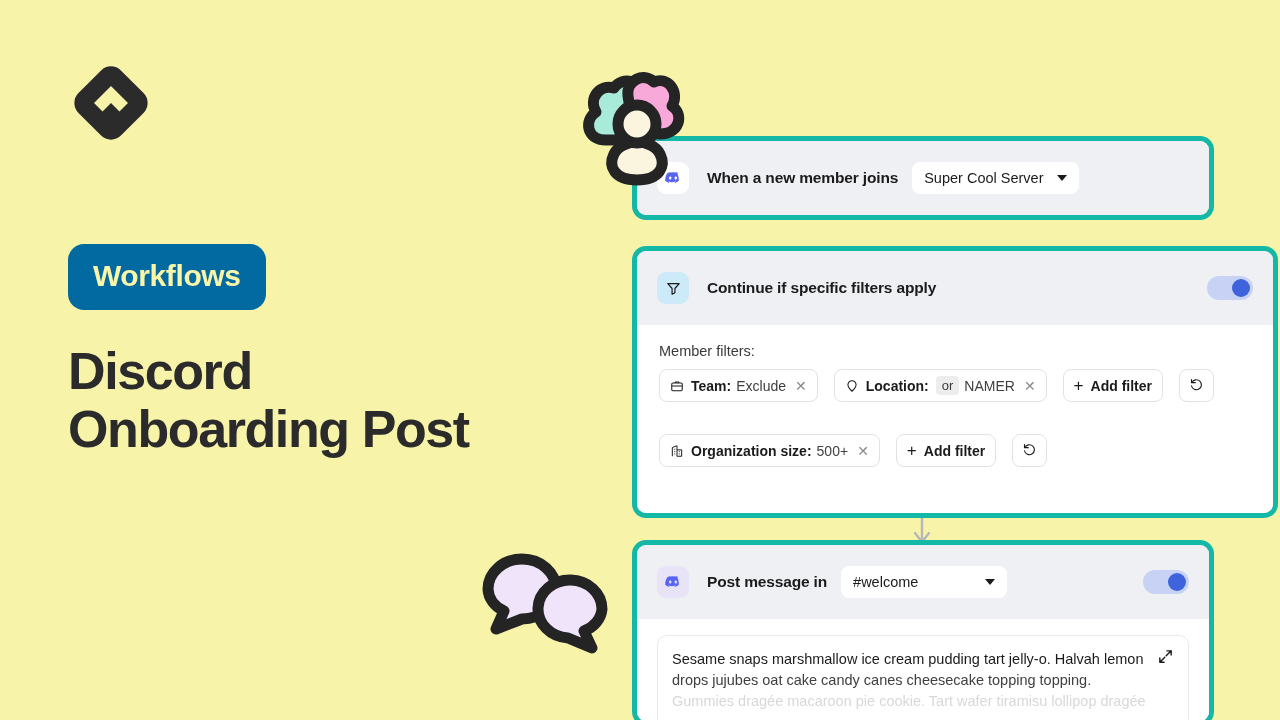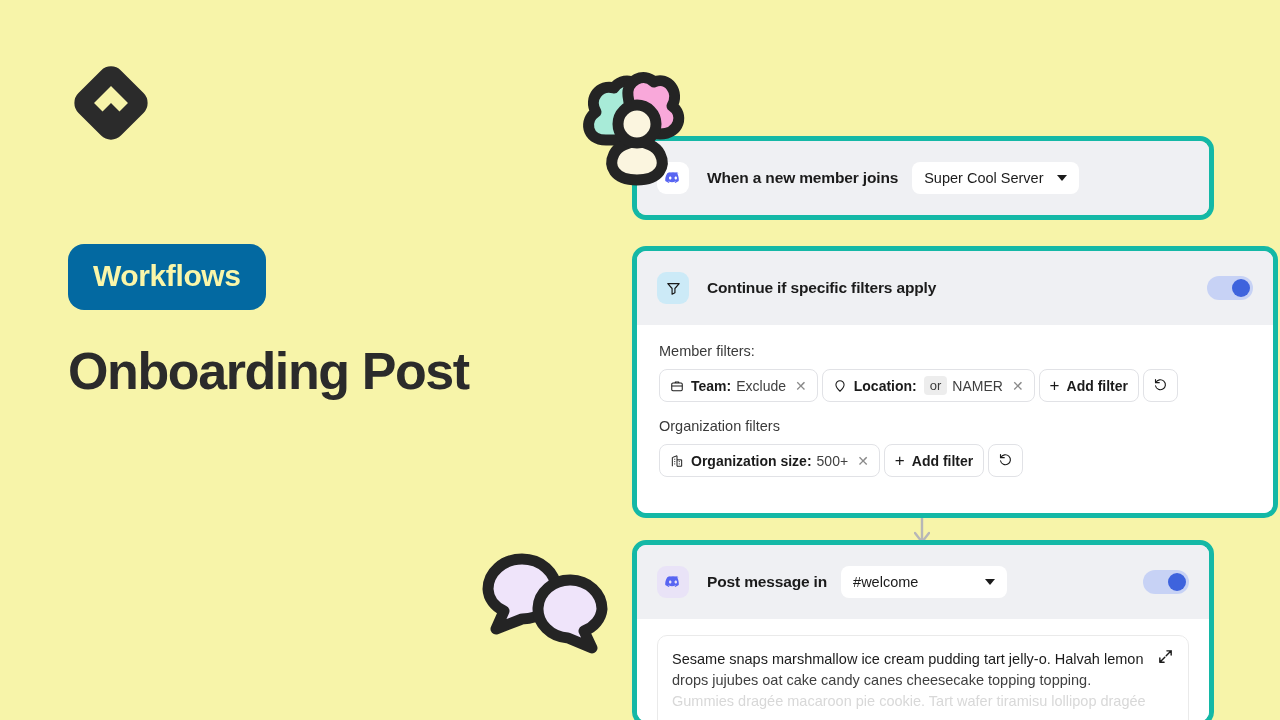--- a/index.html
+++ b/index.html
@@ -168,22 +168,22 @@
     box-sizing: border-box;
   }
   .section-label {
     font-size: 14.5px;
     color: #3A3A3A;
     margin-bottom: 10px;
   }
   .chip-row {
     display: flex;
     align-items: center;
-    gap: 4px;
-    margin-bottom: 16px;
+    gap: 16px;
+    margin-bottom: 32px;
   }
   .chip {
     display: flex;
     align-items: center;
     height: 33px;
     border: 1px solid #E1E2E6;
     border-radius: 8px;
     background: #FFFFFF;
     padding: 0 10px;
     box-sizing: border-box;
@@ -268,20 +268,21 @@
         <g transform="rotate(45 43 43)">
           <rect x="13" y="13" width="60" height="60" rx="14" fill="#2B2B2B"></rect>
           <path d="M31 31 H55 V43 H43 V55 H31 Z" fill="#F7F4A9"></path>
         </g>
       </svg>
     </div>
 
     <div class="badge">Workflows</div>
 
     <div class="headline">
+      <div>Discord</div>
       <div>Onboarding Post</div>
     </div>
   </div>
 
   <div class="art-people">
     <svg viewBox="0 0 126 126" width="126" height="126">
       <g stroke="#242424" stroke-width="11" stroke-linejoin="round" stroke-linecap="round">
         <path d="M32 78 C12 78 10 58 22 50 C14 36 26 22 40 26 C48 14 68 18 68 34 C68 58 56 78 40 78 Z" fill="#A8EBD8"></path>
         <path d="M86 72 C106 72 110 52 98 44 C106 30 94 14 80 20 C70 10 52 18 54 34 C56 56 70 72 86 72 Z" fill="#F9A8DA"></path>
         <path d="M63 118 C40 118 34 104 40 92 C44 84 54 80 63 80 C72 80 82 84 86 92 C92 104 86 118 63 118 Z" fill="#FBF5DF"></path>
@@ -369,21 +370,20 @@
 
         <div class="chip reset">
           <span>
             <svg viewBox="0 0 24 24" width="15" height="15" fill="none" stroke="#1B1B1B" stroke-width="1.8" stroke-linecap="round" stroke-linejoin="round">
               <path d="M4 9h6M4 9V4M4.6 9a8 8 0 1 1-.6 5"></path>
             </svg>
           </span>
         </div>
       </div>
 
-      <div class="section-label">Organization filters</div>
       <div class="chip-row">
 
         <div class="chip">
           <span class="gly">
             <svg viewBox="0 0 24 24" width="14" height="14" fill="none" stroke="#1B1B1B" stroke-width="1.7" stroke-linejoin="round">
               <path d="M4 21V6l8-3v18M12 21h8V10h-8"></path>
                 <path d="M7 9h2M7 13h2M7 17h2M15 13h2M15 17h2" stroke-width="1.4"></path>
             </svg>
           </span>
           <span class="k">Organization size:</span>

